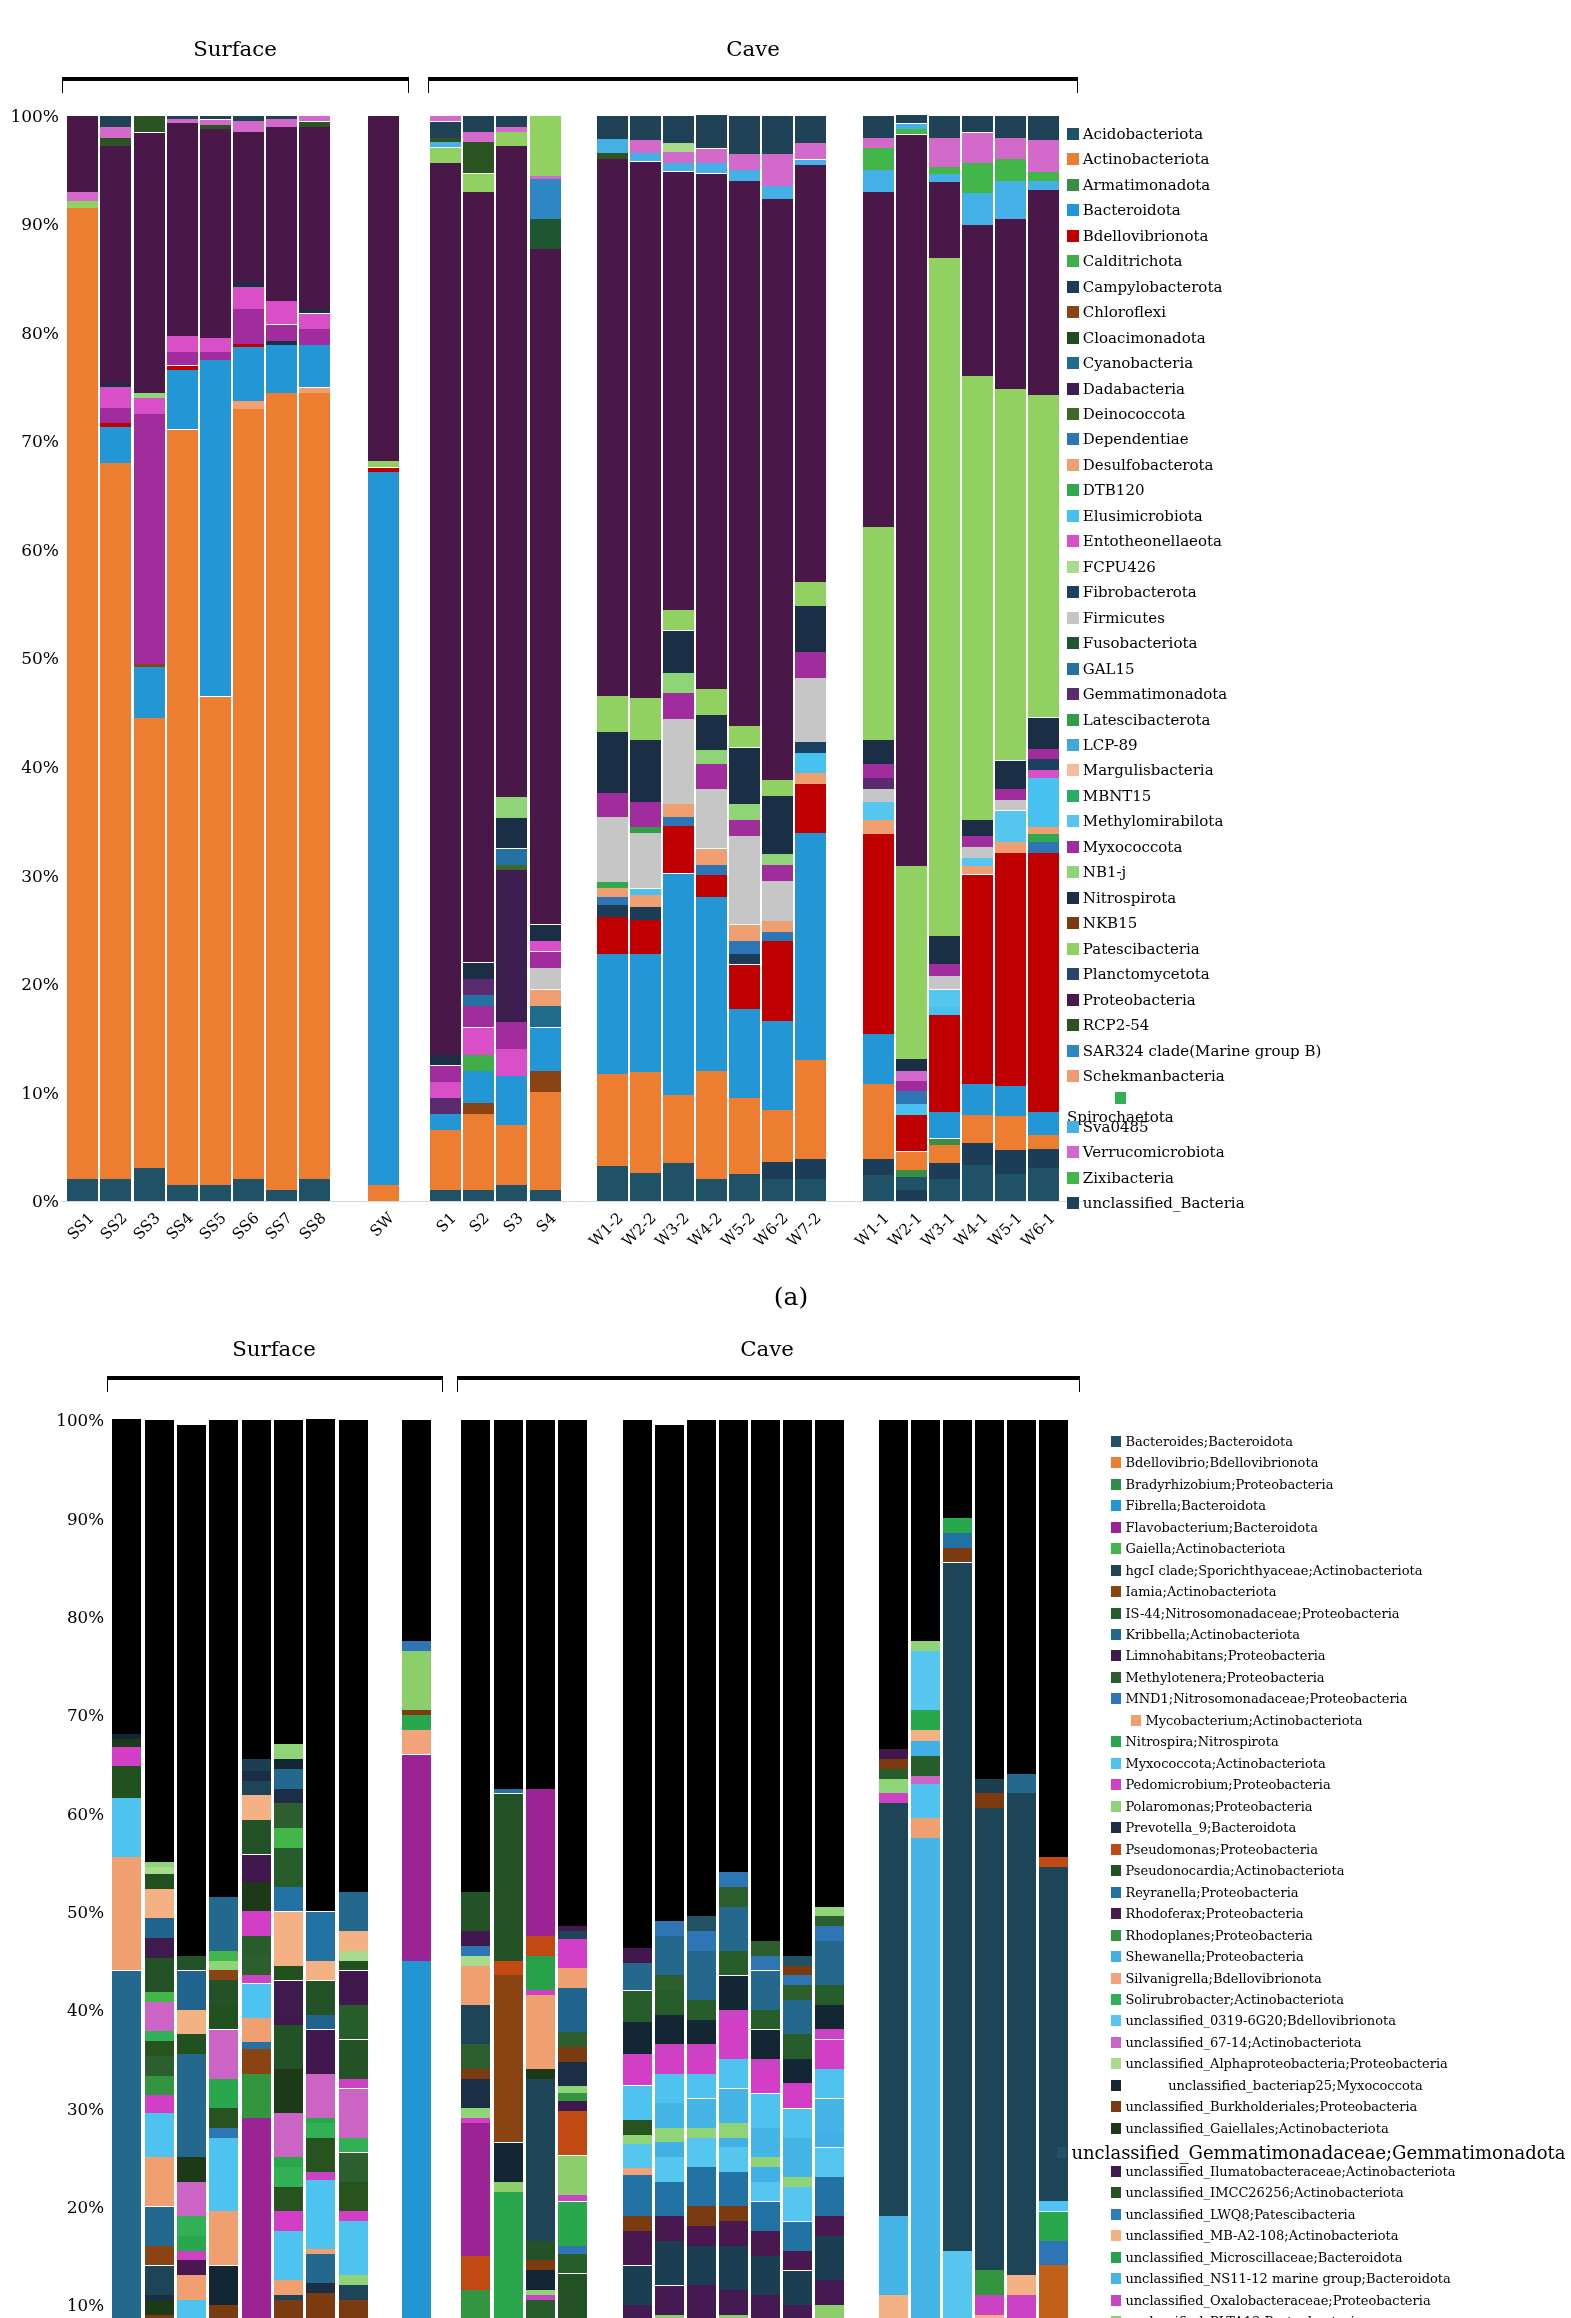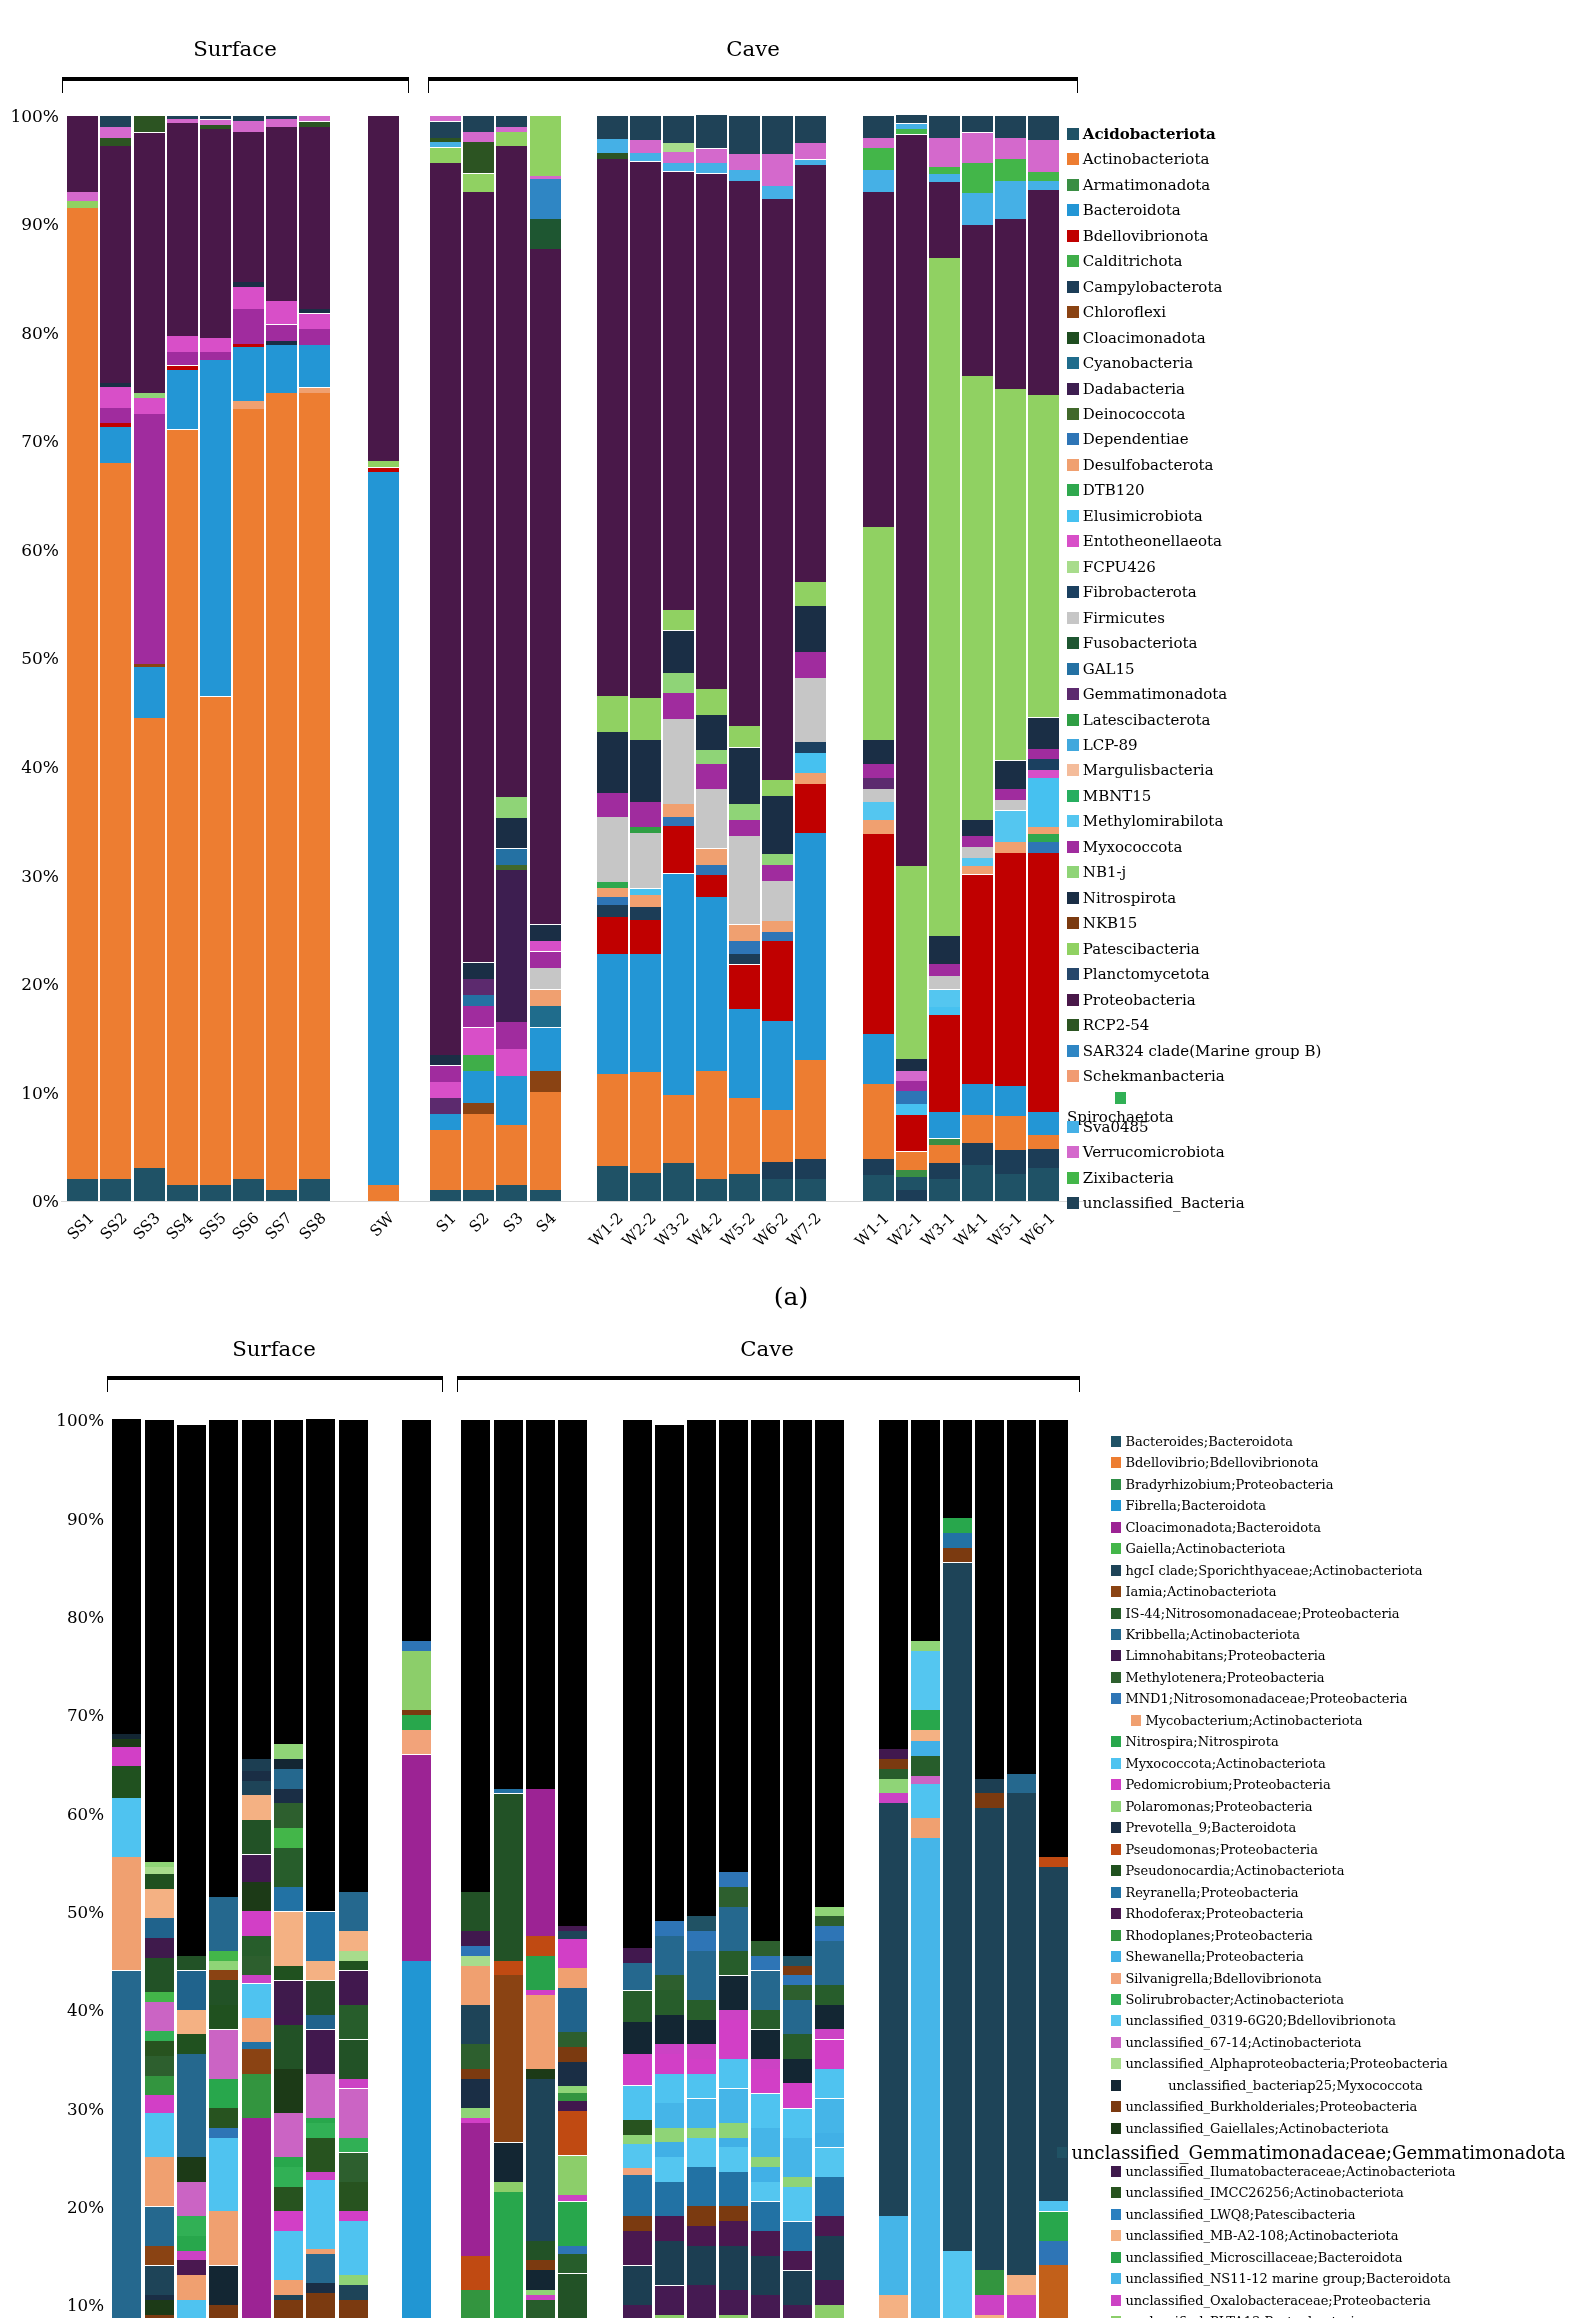--- a/index.html
+++ b/index.html
@@ -456,21 +456,21 @@
         <div class="seg" style="bottom: 442px; height: 11px; background: rgb(160, 44, 158);"></div>
         <div class="seg" style="bottom: 452px; height: 31px; background: rgb(26, 46, 69);"></div>
         <div class="seg" style="bottom: 484px; height: 322px; background: rgb(144, 209, 98);"></div>
         <div class="seg" style="bottom: 806px; height: 205px; background: rgb(73, 24, 73);"></div>
         <div class="seg" style="bottom: 1011px; height: 8.7px; background: rgb(69, 176, 230);"></div>
         <div class="seg" style="bottom: 1020px; height: 8.7px; background: rgb(67, 182, 73);"></div>
         <div class="seg" style="bottom: 1029px; height: 33px; background: rgb(212, 105, 204);"></div>
         <div class="seg" style="bottom: 1061px; height: 24px; background: rgb(31, 66, 87);"></div>
       </div>
       <div class="xlabel" style="left: 976px; top: 1209px; width: 70px; font-size: 15.3px;">W6-1</div>
-      <div class="legend-item" style="left: 1067px; top: 125px; font-size: 15px; font-weight: bold;">
+      <div class="legend-item" style="left: 1067px; top: 125px; font-size: 15px;">
         <span class="legend-swatch" style="width: 11.6px; height: 11.6px; background: rgb(31, 82, 102);"></span>
         <span class="legend-text">Acidobacteriota</span>
       </div>
       <div class="legend-item" style="left: 1067px; top: 150px; font-size: 15px;">
         <span class="legend-swatch" style="width: 11.6px; height: 11.6px; background: rgb(237, 125, 49);"></span>
         <span class="legend-text">Actinobacteriota</span>
       </div>
       <div class="legend-item" style="left: 1067px; top: 176px; font-size: 15px;">
         <span class="legend-swatch" style="width: 11.6px; height: 11.6px; background: rgb(58, 142, 68);"></span>
         <span class="legend-text">Armatimonadota</span>
@@ -1081,21 +1081,21 @@
       <div class="legend-item" style="left: 1111px; top: 1477px; font-size: 13px;">
         <span class="legend-swatch" style="width: 10.2px; height: 10.2px; background: rgb(47, 142, 70);"></span>
         <span class="legend-text">Bradyrhizobium;Proteobacteria</span>
       </div>
       <div class="legend-item" style="left: 1111px; top: 1498px; font-size: 13px;">
         <span class="legend-swatch" style="width: 10.2px; height: 10.2px; background: rgb(33, 150, 211);"></span>
         <span class="legend-text">Fibrella;Bacteroidota</span>
       </div>
       <div class="legend-item" style="left: 1111px; top: 1520px; font-size: 13px;">
         <span class="legend-swatch" style="width: 10.2px; height: 10.2px; background: rgb(156, 35, 148);"></span>
-        <span class="legend-text">Cloacimonadota;Bacteroidota</span>
+        <span class="legend-text">Flavobacterium;Bacteroidota</span>
       </div>
       <div class="legend-item" style="left: 1111px; top: 1541px; font-size: 13px;">
         <span class="legend-swatch" style="width: 10.2px; height: 10.2px; background: rgb(67, 182, 73);"></span>
         <span class="legend-text">Gaiella;Actinobacteriota</span>
       </div>
       <div class="legend-item" style="left: 1111px; top: 1563px; font-size: 13px;">
         <span class="legend-swatch" style="width: 10.2px; height: 10.2px; background: rgb(30, 68, 88);"></span>
         <span class="legend-text">hgcI clade;Sporichthyaceae;Actinobacteriota</span>
       </div>
       <div class="legend-item" style="left: 1111px; top: 1584px; font-size: 13px;">

